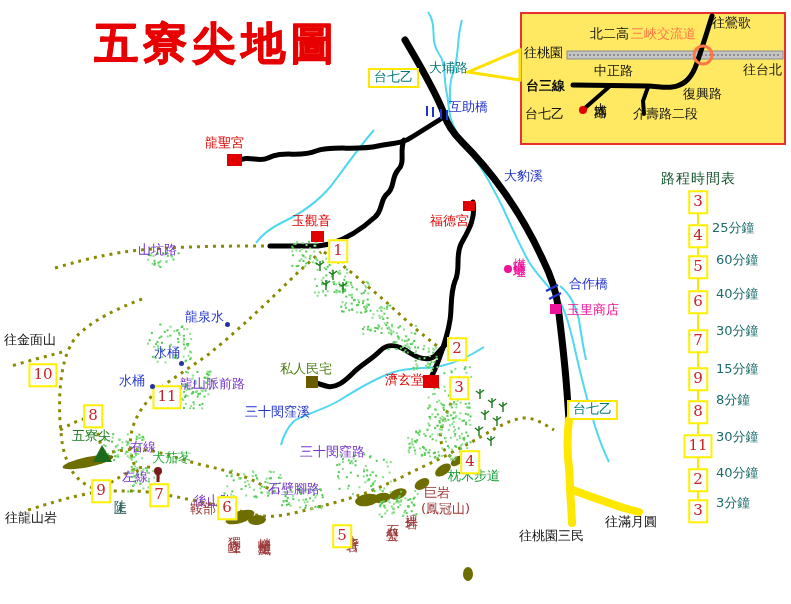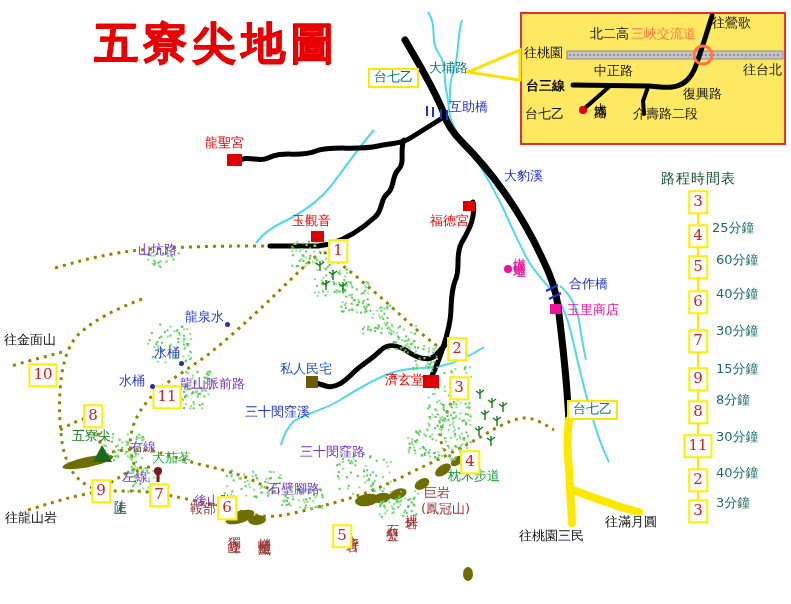--- a/index.html
+++ b/index.html
@@ -7,21 +7,21 @@
          font-family:"DejaVu Sans","Liberation Sans",sans-serif}
   #title{position:absolute;left:94px;top:14px;font-size:44px;font-weight:bold;color:#E80000;
          letter-spacing:5px;text-shadow:1px 0 #E80000,0 1px #E80000}
   .inset-bg{position:absolute;left:520px;top:12px;width:262px;height:129px;background:#FFE963;border:2px solid #E83030}
   svg.canvas{position:absolute;left:0;top:0;pointer-events:none}
   .lbl{position:absolute;font-size:13px;line-height:1.15;white-space:nowrap}
   .v{writing-mode:vertical-rl;text-orientation:upright;white-space:normal;letter-spacing:2px}
   .boxed{border:2px solid #FFE800;background:#fff;padding:0 4px 1px 4px}
   .c-black{color:#101010}.c-red{color:#E00000}.c-blue{color:#2233CC}.c-purple{color:#7733CC}
   .c-teal{color:#007878}.c-magenta{color:#EE1199}.c-green{color:#22AA33}.c-dkgreen{color:#1A7A1A}
-  .c-dkred{color:#993333}.c-olive{color:#1d4ed8}.c-orange{color:#FF7744}.c-steep{color:#1F5555}
+  .c-dkred{color:#993333}.c-olive{color:#4d7c0f}.c-orange{color:#FF7744}.c-steep{color:#1F5555}
   .c-ltgreen{color:#119933}
   .wp{position:absolute;transform:translate(-50%,-50%);border:2px solid #FFF000;background:#fff;
       color:#CC2222;font-family:"DejaVu Serif","Liberation Serif",serif;font-size:15px;
       padding:0 3px;line-height:1.3}
   .sq{position:absolute}
   .dot{position:absolute;border-radius:50%}
   .tt-title{position:absolute;font-size:14px;color:#14532d;letter-spacing:1px}
   .tt-dur{position:absolute;font-size:13px;color:#1B6B6B}
   .conn{position:absolute;width:0;border-left:2px solid #FFE800}
   .conn.dashed{border-left-style:dashed}

